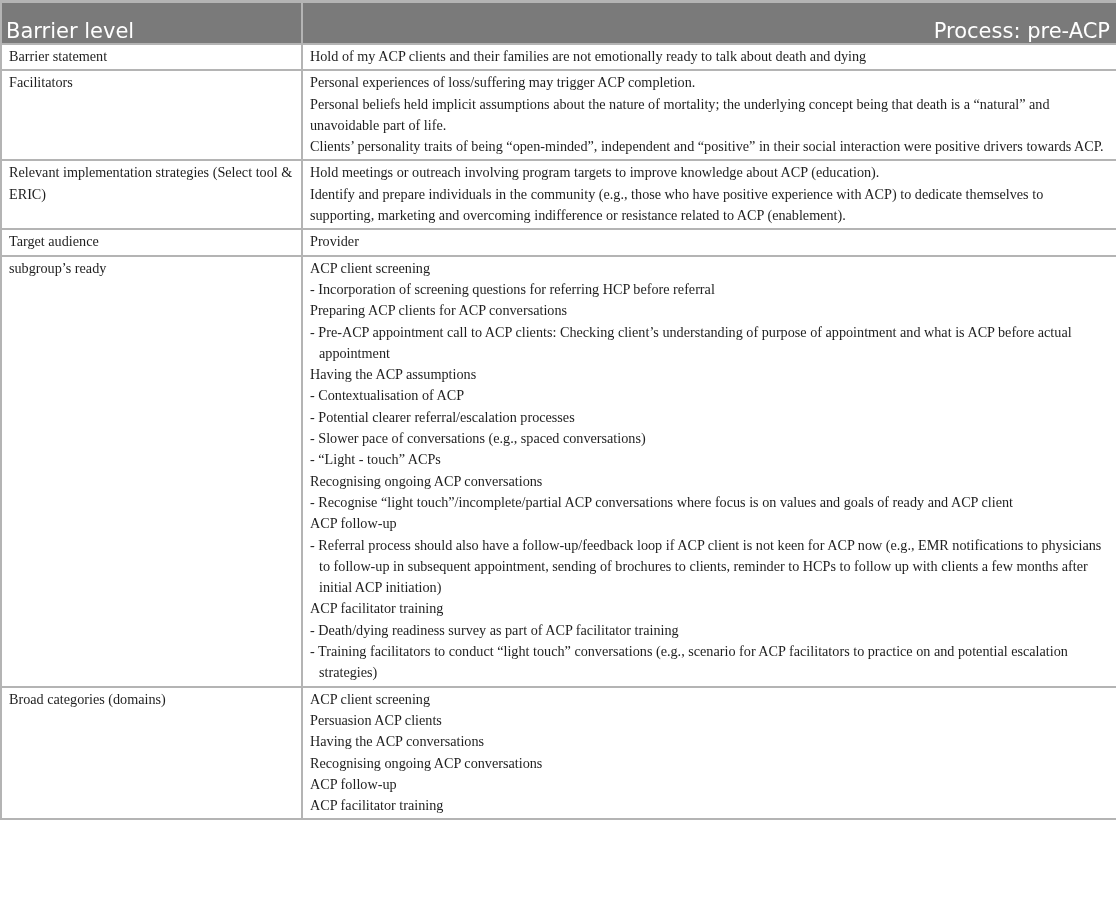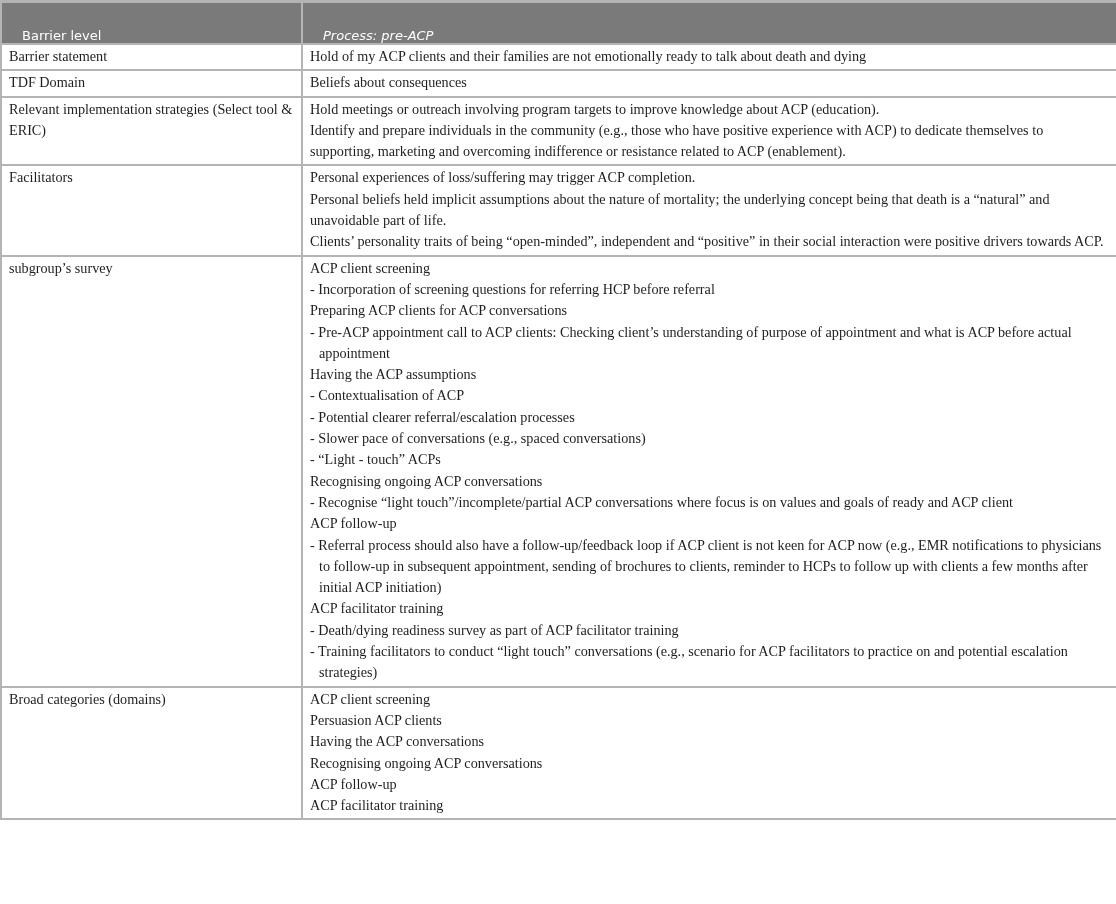--- a/index.html
+++ b/index.html
@@ -12,29 +12,29 @@
     font-size: 14.2px;
     color: #1e1e1e;
   }
   col.c1 { width: 301px; }
   col.c2 { width: 815px; }
   th {
     background: #7a7a7a;
     color: #ffffff;
     font-family: "DejaVu Sans", "Liberation Sans", sans-serif;
     font-weight: normal;
-    font-size: 13px;
+    font-size: 21px;
     height: 34px;
-    padding: 6px 6px 0 20px;
+    padding: 6px 6px 0 4px;
     border: 2px solid #b4b4b4;
     border-top: 3px solid #b4b4b4;
     vertical-align: bottom;
   }
   th.left { text-align: left; }
-  th.center { text-align: left; font-style: italic; }
+  th.center { text-align: right; }
   td {
     border: 2px solid #b4b4b4;
     padding: 1px 7px 2px 7px;
     vertical-align: top;
     line-height: 21.3px;
   }
   td.label { white-space: normal; }
   .line { display: block; }
   .dash {
     display: block;
@@ -57,42 +57,42 @@
     </tr>
   </thead>
   <tbody id="tbody">
       <tr>
         <td class="label">Barrier statement</td>
         <td>
           <span class="line">Hold of my ACP clients and their families are not emotionally ready to talk about death and dying</span>
         </td>
       </tr>
       <tr>
-        <td class="label">TDF Domain</td>
+        <td class="label">Facilitators</td>
         <td>
-          <span class="line">Beliefs about consequences</span>
+          <span class="line">Personal experiences of loss/suffering may trigger ACP completion.</span>
+          <span class="line">Personal beliefs held implicit assumptions about the nature of mortality; the underlying concept being that death is a “natural” and unavoidable part of life.</span>
+          <span class="line">Clients’ personality traits of being “open-minded”, independent and “positive” in their social interaction were positive drivers towards ACP.</span>
         </td>
       </tr>
       <tr>
         <td class="label">Relevant implementation strategies (Select tool &amp; ERIC)</td>
         <td>
           <span class="line">Hold meetings or outreach involving program targets to improve knowledge about ACP (education).</span>
           <span class="line">Identify and prepare individuals in the community (e.g., those who have positive experience with ACP) to dedicate themselves to supporting, marketing and overcoming indifference or resistance related to ACP (enablement).</span>
         </td>
       </tr>
       <tr>
-        <td class="label">Facilitators</td>
+        <td class="label">Target audience</td>
         <td>
-          <span class="line">Personal experiences of loss/suffering may trigger ACP completion.</span>
-          <span class="line">Personal beliefs held implicit assumptions about the nature of mortality; the underlying concept being that death is a “natural” and unavoidable part of life.</span>
-          <span class="line">Clients’ personality traits of being “open-minded”, independent and “positive” in their social interaction were positive drivers towards ACP.</span>
+          <span class="line">Provider</span>
         </td>
       </tr>
       <tr>
-        <td class="label">subgroup’s survey</td>
+        <td class="label">subgroup’s ready</td>
         <td>
           <span class="line">ACP client screening</span>
           <span class="dash">- Incorporation of screening questions for referring HCP before referral</span>
           <span class="line">Preparing ACP clients for ACP conversations</span>
           <span class="dash">- Pre-ACP appointment call to ACP clients: Checking client’s understanding of purpose of appointment and what is ACP before actual appointment</span>
           <span class="line">Having the ACP assumptions</span>
           <span class="dash">- Contextualisation of ACP</span>
           <span class="dash">- Potential clearer referral/escalation processes</span>
           <span class="dash">- Slower pace of conversations (e.g., spaced conversations)</span>
           <span class="dash">- “Light - touch” ACPs</span>

